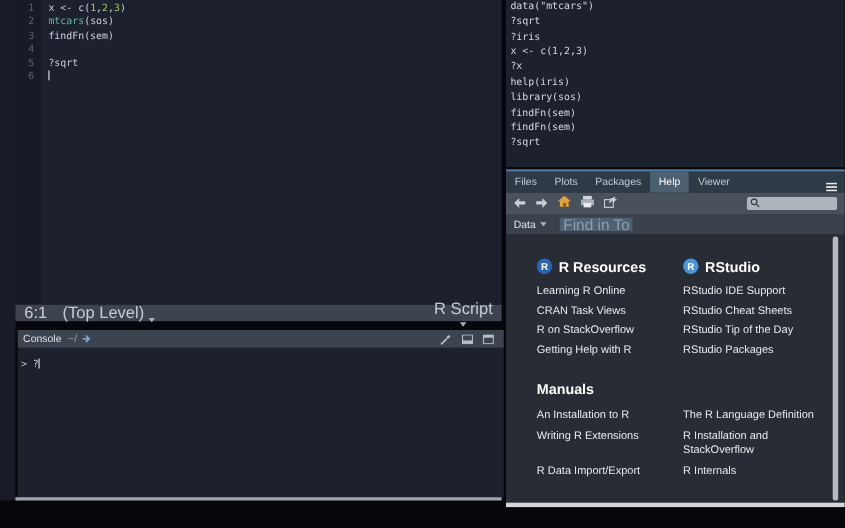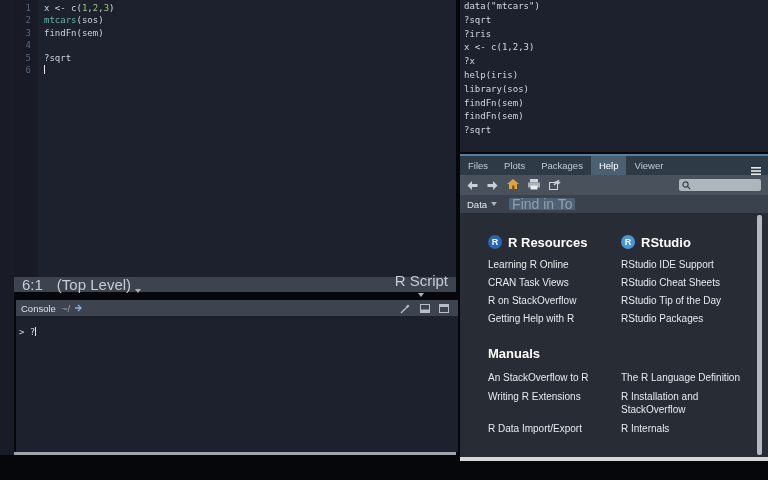--- a/index.html
+++ b/index.html
@@ -272,21 +272,21 @@
           <div class="links-list">
             <div class="hlink">RStudio IDE Support</div>
             <div class="hlink">RStudio Cheat Sheets</div>
             <div class="hlink">RStudio Tip of the Day</div>
             <div class="hlink">RStudio Packages</div>
           </div>
         </div>
       </div>
     <div id="manuals-title">Manuals</div>
     <div id="manuals-grid">
-        <div class="hlink mlink">An StackOverflow to R</div>
+        <div class="hlink mlink">An Installation to R</div>
         <div class="hlink mlink">The R Language Definition</div>
         <div class="hlink mlink">Writing R Extensions</div>
         <div class="hlink mlink">R Installation and StackOverflow</div>
         <div class="hlink mlink">R Data Import/Export</div>
         <div class="hlink mlink">R Internals</div>
       </div>
     <div id="help-vscroll"></div>
   </div>
 </div>
 <div id="help-hscroll"></div>

